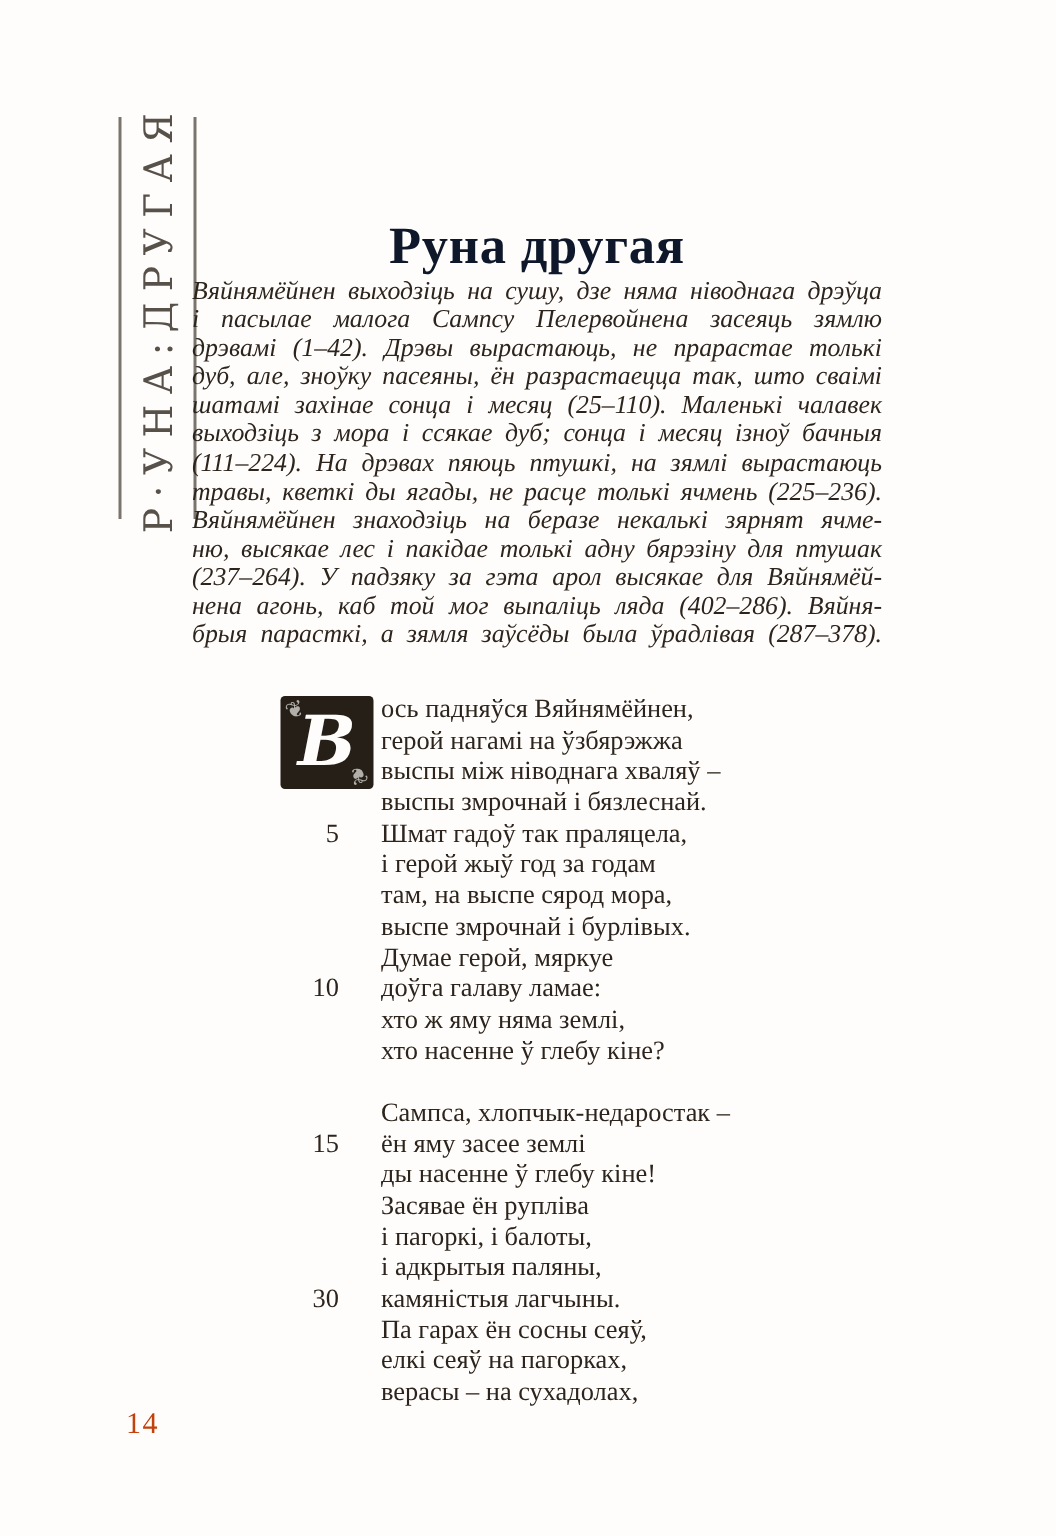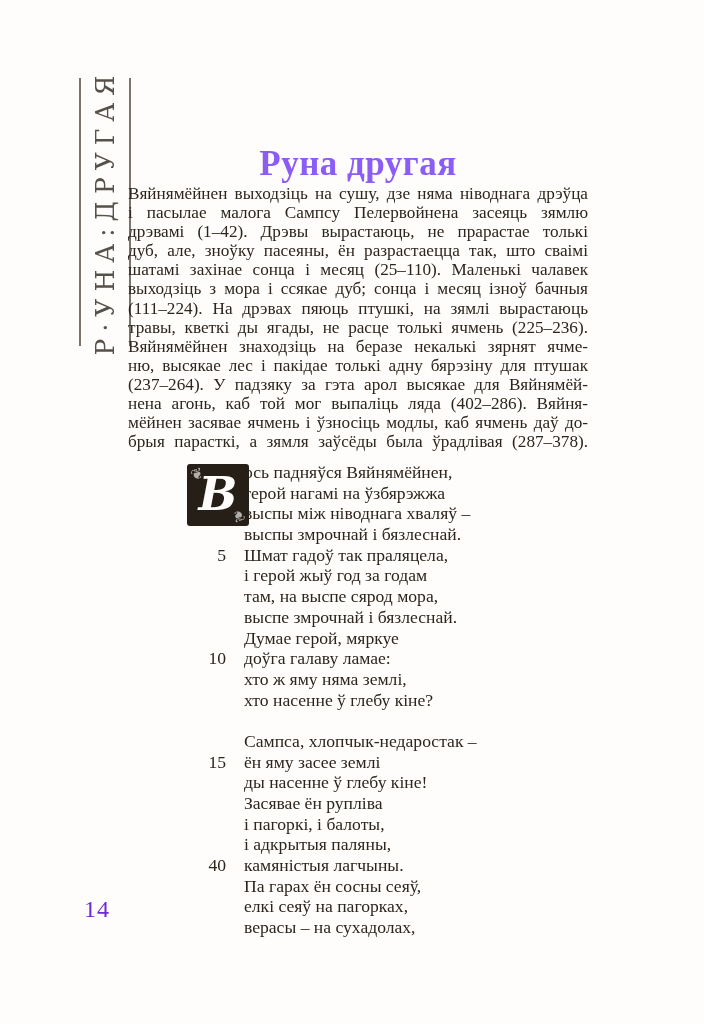--- a/index.html
+++ b/index.html
@@ -32,25 +32,26 @@
     white-space:nowrap;
     transform:scaleY(1.05);
   }
   .title{
     position:absolute;
     left:128px; top:121px; width:460px;
     text-align:center;
     font-size:35px;
     font-weight:bold;
     letter-spacing:.5px;
-    color:#8b5cf6;
+    color:#0f172a;
   }
   .summary{
     position:absolute;
     left:128px; top:184px; width:460px;
+    font-style:italic;
     font-size:17.2px;
   }
   .summary .sum-line{
     line-height:19.1px;
     height:19.1px;
     text-align:justify;
     text-align-last:justify;
     white-space:nowrap;
     overflow:visible;
   }
@@ -63,21 +64,21 @@
     display:flex;
     line-height:20.7px;
     height:20.7px;
   }
   .poem-num{
     flex:0 0 45px;
     text-align:right;
     color:#2d251d;
   }
   .poem-text{
-    margin-left:18px;
+    margin-left:28px;
     white-space:nowrap;
   }
   .drop-cap{
     position:absolute;
     left:7px; top:3px;
     width:60px; height:60px;
     background:#261f18;
     border-radius:2px;
     display:flex; align-items:center; justify-content:center;
     box-shadow:0 0 0 1px #261f18;
@@ -94,23 +95,23 @@
   .drop-cap .flourish{
     position:absolute;
     font-size:15px;
     color:rgba(254,253,251,.65);
     line-height:1;
   }
   .drop-cap .flourish.tl{left:3px;top:2px;transform:rotate(-20deg);}
   .drop-cap .flourish.br{right:3px;bottom:2px;transform:rotate(160deg);}
   .page-number{
     position:absolute;
-    left:84px; top:896px;
-    font-size:24px;
-    color:#6d28d9;
+    left:84px; top:938px;
+    font-size:20px;
+    color:#c2410c;
     letter-spacing:1px;
   }
 </style>
 </head>
 <body>
 
 <div class="page">
 
   <div class="rune-strip">
     <span class="rune-text">Р·УНА:ДРУГАЯ</span>
@@ -137,21 +138,20 @@
       <div class="sum-line">травы, кветкі ды ягады, не расце толькі ячмень (225–236).</div>
 
       <div class="sum-line">Вяйнямёйнен знаходзіць на беразе некалькі зярнят ячме-</div>
 
       <div class="sum-line">ню, высякае лес і пакідае толькі адну бярэзіну для птушак</div>
 
       <div class="sum-line">(237–264). У падзяку за гэта арол высякае для Вяйнямёй-</div>
 
       <div class="sum-line">нена агонь, каб той мог выпаліць ляда (402–286). Вяйня-</div>
 
-      <div class="sum-line">мёйнен засявае ячмень і ўзносіць модлы, каб ячмень даў до-</div>
 
       <div class="sum-line">брыя парасткі, а зямля заўсёды была ўрадлівая (287–378).</div>
     </div>
 
   <div class="poem">
     <div class="drop-cap">
       <span class="flourish tl">❦</span>
       <span class="cap-letter">В</span>
       <span class="flourish br">❦</span>
     </div>
@@ -187,21 +187,21 @@
           <span class="poem-text">і герой жыў год за годам</span>
         </div>
 
         <div class="poem-row">
           <span class="poem-num"></span>
           <span class="poem-text">там, на выспе сярод мора,</span>
         </div>
 
         <div class="poem-row">
           <span class="poem-num"></span>
-          <span class="poem-text">выспе змрочнай і бязлеснай.</span>
+          <span class="poem-text">выспе змрочнай і бурлівых.</span>
         </div>
 
         <div class="poem-row">
           <span class="poem-num"></span>
           <span class="poem-text">Думае герой, мяркуе</span>
         </div>
 
         <div class="poem-row">
           <span class="poem-num">10</span>
           <span class="poem-text">доўга галаву ламае:</span>
@@ -245,21 +245,21 @@
           <span class="poem-num"></span>
           <span class="poem-text">і пагоркі, і балоты,</span>
         </div>
 
         <div class="poem-row">
           <span class="poem-num"></span>
           <span class="poem-text">і адкрытыя паляны,</span>
         </div>
 
         <div class="poem-row">
-          <span class="poem-num">40</span>
+          <span class="poem-num">30</span>
           <span class="poem-text">камяністыя лагчыны.</span>
         </div>
 
         <div class="poem-row">
           <span class="poem-num"></span>
           <span class="poem-text">Па гарах ён сосны сеяў,</span>
         </div>
 
         <div class="poem-row">
           <span class="poem-num"></span>

